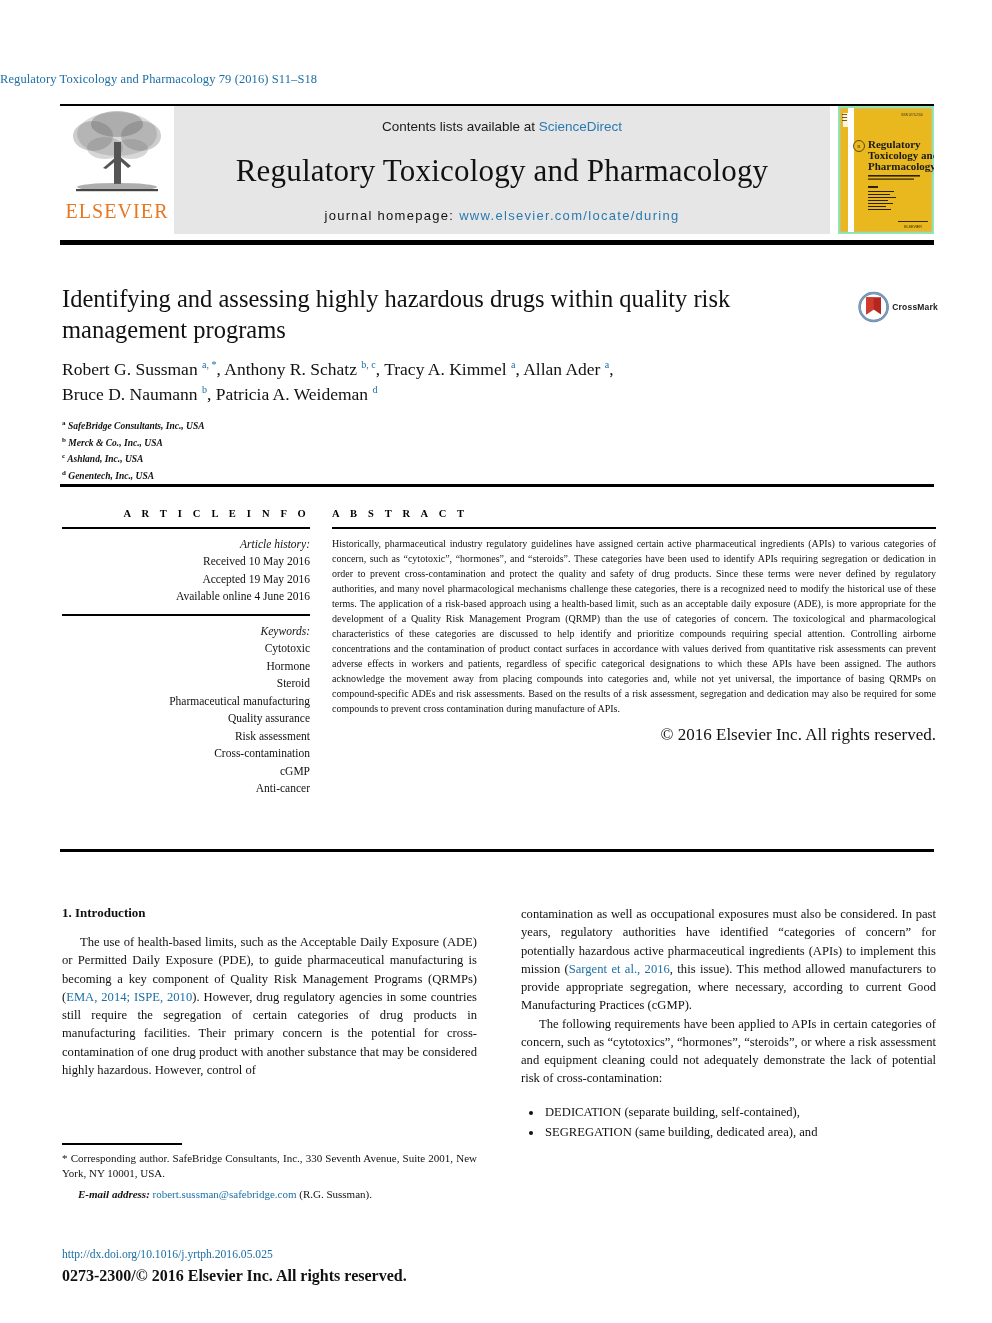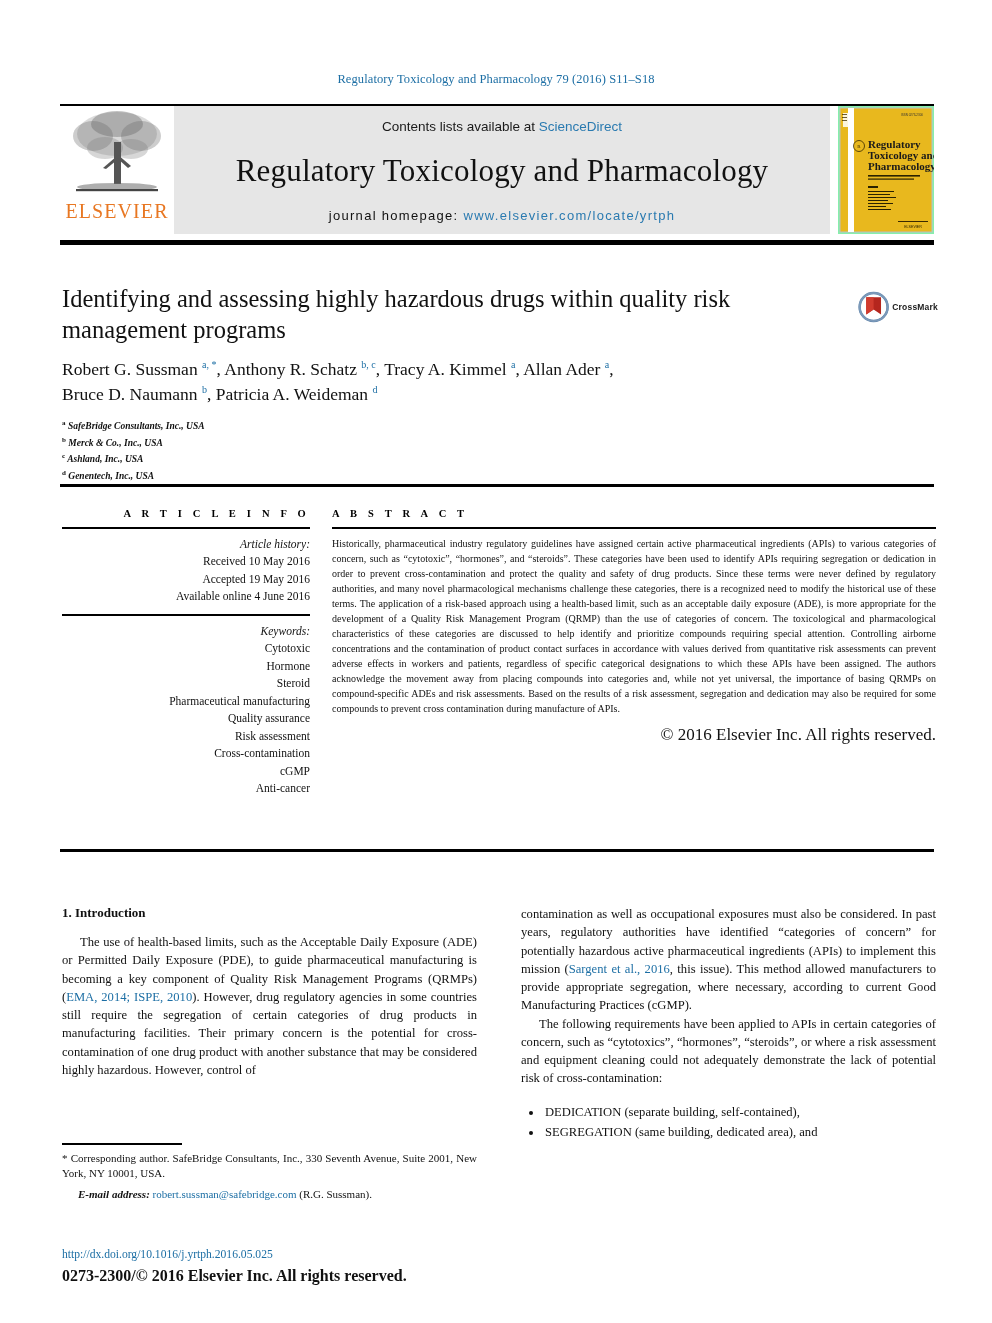--- a/index.html
+++ b/index.html
@@ -21,21 +21,20 @@
     height: 1323px;
     box-sizing: border-box;
   }
 
   
   .running-head {
     position: absolute;
     top: 72px;
     left: 0;
     width: 992px;
-    text-align: center;
     font-size: 12.5px;
     color: #1c6ea4;
     font-family: "Liberation Serif", serif;
     letter-spacing: 0.1px;
   }
 
   
   .masthead {
     position: absolute;
     top: 106px;
@@ -369,21 +368,21 @@
       </svg>
       <div class="elsevier-word">ELSEVIER</div>
     </div>
 
     <div class="masthead-center">
       <div class="contents-line">
         <span>Contents lists available at </span><span class="sd">ScienceDirect</span>
       </div>
       <div class="journal-title">Regulatory Toxicology and Pharmacology</div>
       <div class="homepage-line">
-        <span>journal homepage: </span><span class="url">www.elsevier.com/locate/yrtph</span>
+        <span>journal homepage: </span><span class="url">www.elsevier.com/locate/during</span>
       </div>
     </div>
 
     <div class="cover-thumb">
       <svg viewBox="0 0 96 128" width="96" height="128">
         <rect x="2" y="2" width="92" height="124" fill="#e8b81e" stroke="#bfbfbf" stroke-width="1"></rect>
         <rect x="10" y="2" width="6" height="124" fill="#ffffff"></rect>
         <rect x="5" y="7" width="5" height="14" fill="#ffffff" opacity="0.85"></rect>
         <g fill="#3a2a00" opacity="0.75">
           <rect x="4" y="8" width="5" height="1"></rect>

